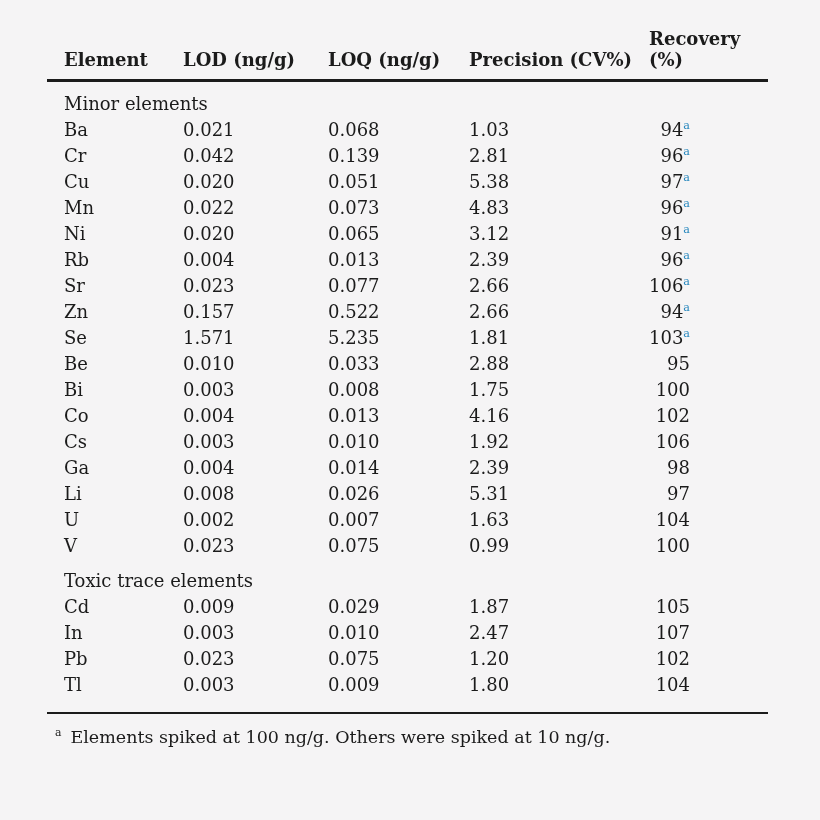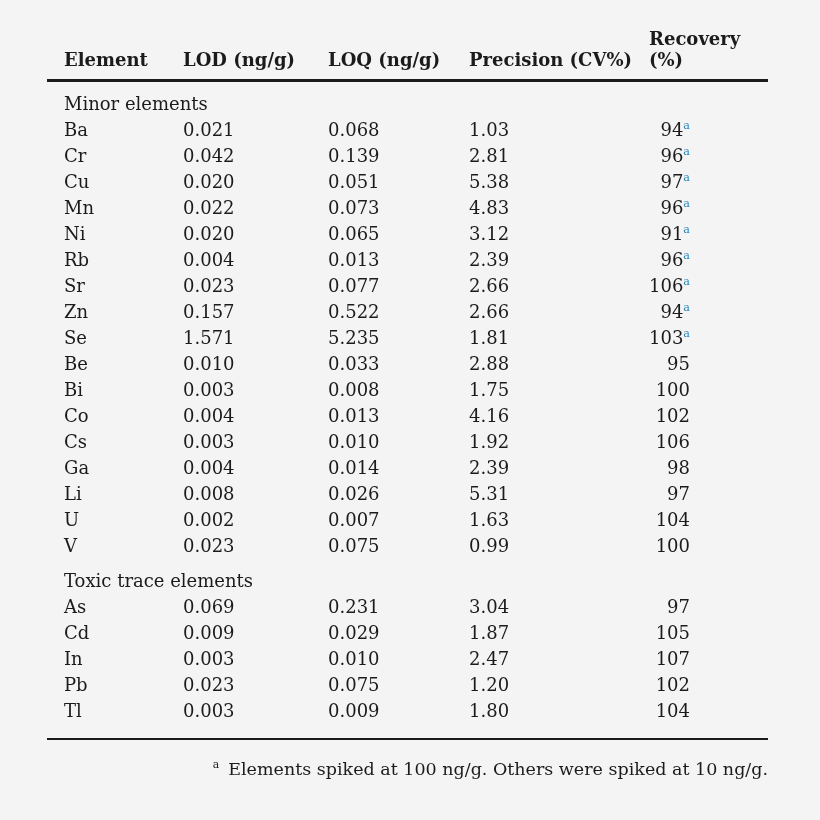--- a/index.html
+++ b/index.html
@@ -66,22 +66,21 @@
     color:var(--sup);
     font-size:0.62em;
     line-height:0;
     vertical-align:super;
     letter-spacing:0;
   }
   .footnote{
     margin-top:9px;
     padding-left:8px;
     font-size:17.5px;
-    line-height:32px;
-    text-align:right;
+    line-height:20px;
   }
   .footnote sup{
     color:var(--ink);
     font-size:0.62em;
     vertical-align:super;
     margin-right:9px;
   }
 </style>
 </head>
 <body>
@@ -224,27 +223,20 @@
           <td>V</td>
           <td>0.023</td>
           <td>0.075</td>
           <td>0.99</td>
           <td class="recovery">100</td>
         </tr>
         <tr>
           <td colspan="5" class="section-label">Toxic trace elements</td>
         </tr>
         <tr>
-          <td>As</td>
-          <td>0.069</td>
-          <td>0.231</td>
-          <td>3.04</td>
-          <td class="recovery">97</td>
-        </tr>
-        <tr>
           <td>Cd</td>
           <td>0.009</td>
           <td>0.029</td>
           <td>1.87</td>
           <td class="recovery">105</td>
         </tr>
         <tr>
           <td>In</td>
           <td>0.003</td>
           <td>0.010</td>

